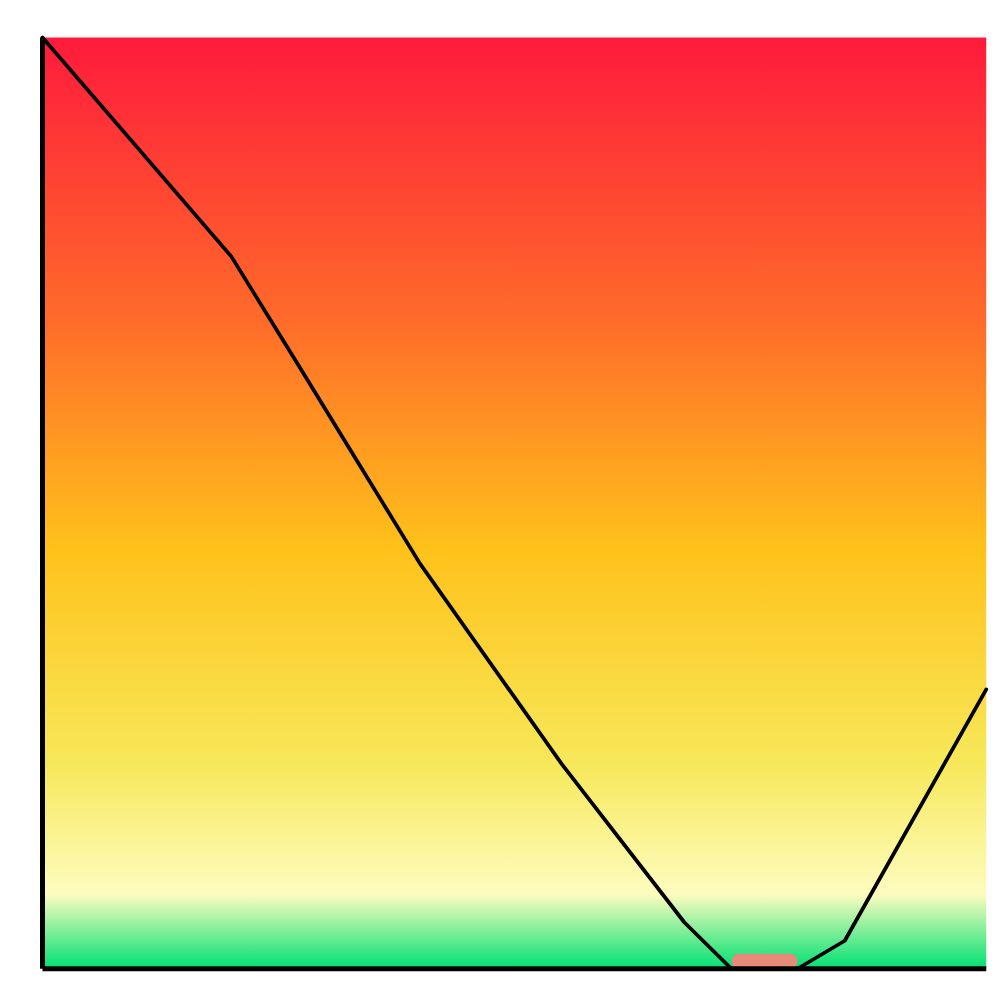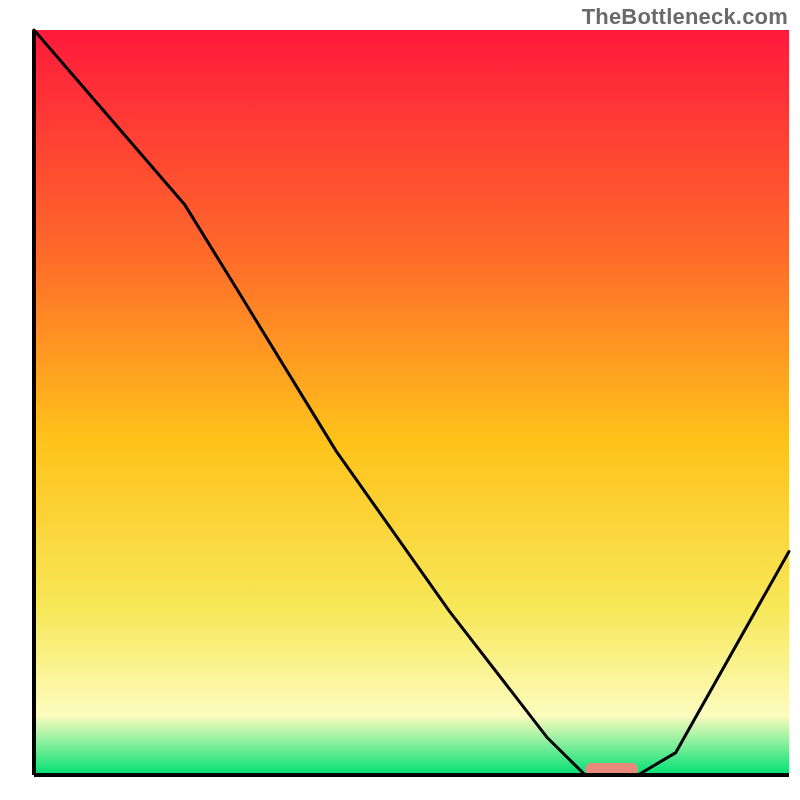--- a/index.html
+++ b/index.html
@@ -28,21 +28,20 @@
     display: block;
     position: absolute;
     left: 0;
     top: 0;
   }
 </style>
 </head>
 <body>
 <div class="container">
 
-<div class="watermark">TheBottleneck.com</div>
 
 <svg id="chart-svg" width="800" height="800" viewBox="0 0 800 800">
   <defs>
     <linearGradient id="bg-grad" x1="0" y1="0" x2="0" y2="1">
       <stop id="g-stop-0" offset="0%" stop-color="#ff1a3c"></stop>
       <stop id="g-stop-1" offset="30%" stop-color="#ff6a2a"></stop>
       <stop id="g-stop-2" offset="55%" stop-color="#ffc21a"></stop>
       <stop id="g-stop-3" offset="78%" stop-color="#f7e85a"></stop>
       <stop id="g-stop-4" offset="92%" stop-color="#fdfcbf"></stop>
       <stop id="g-stop-5" offset="100%" stop-color="#00e073"></stop>

